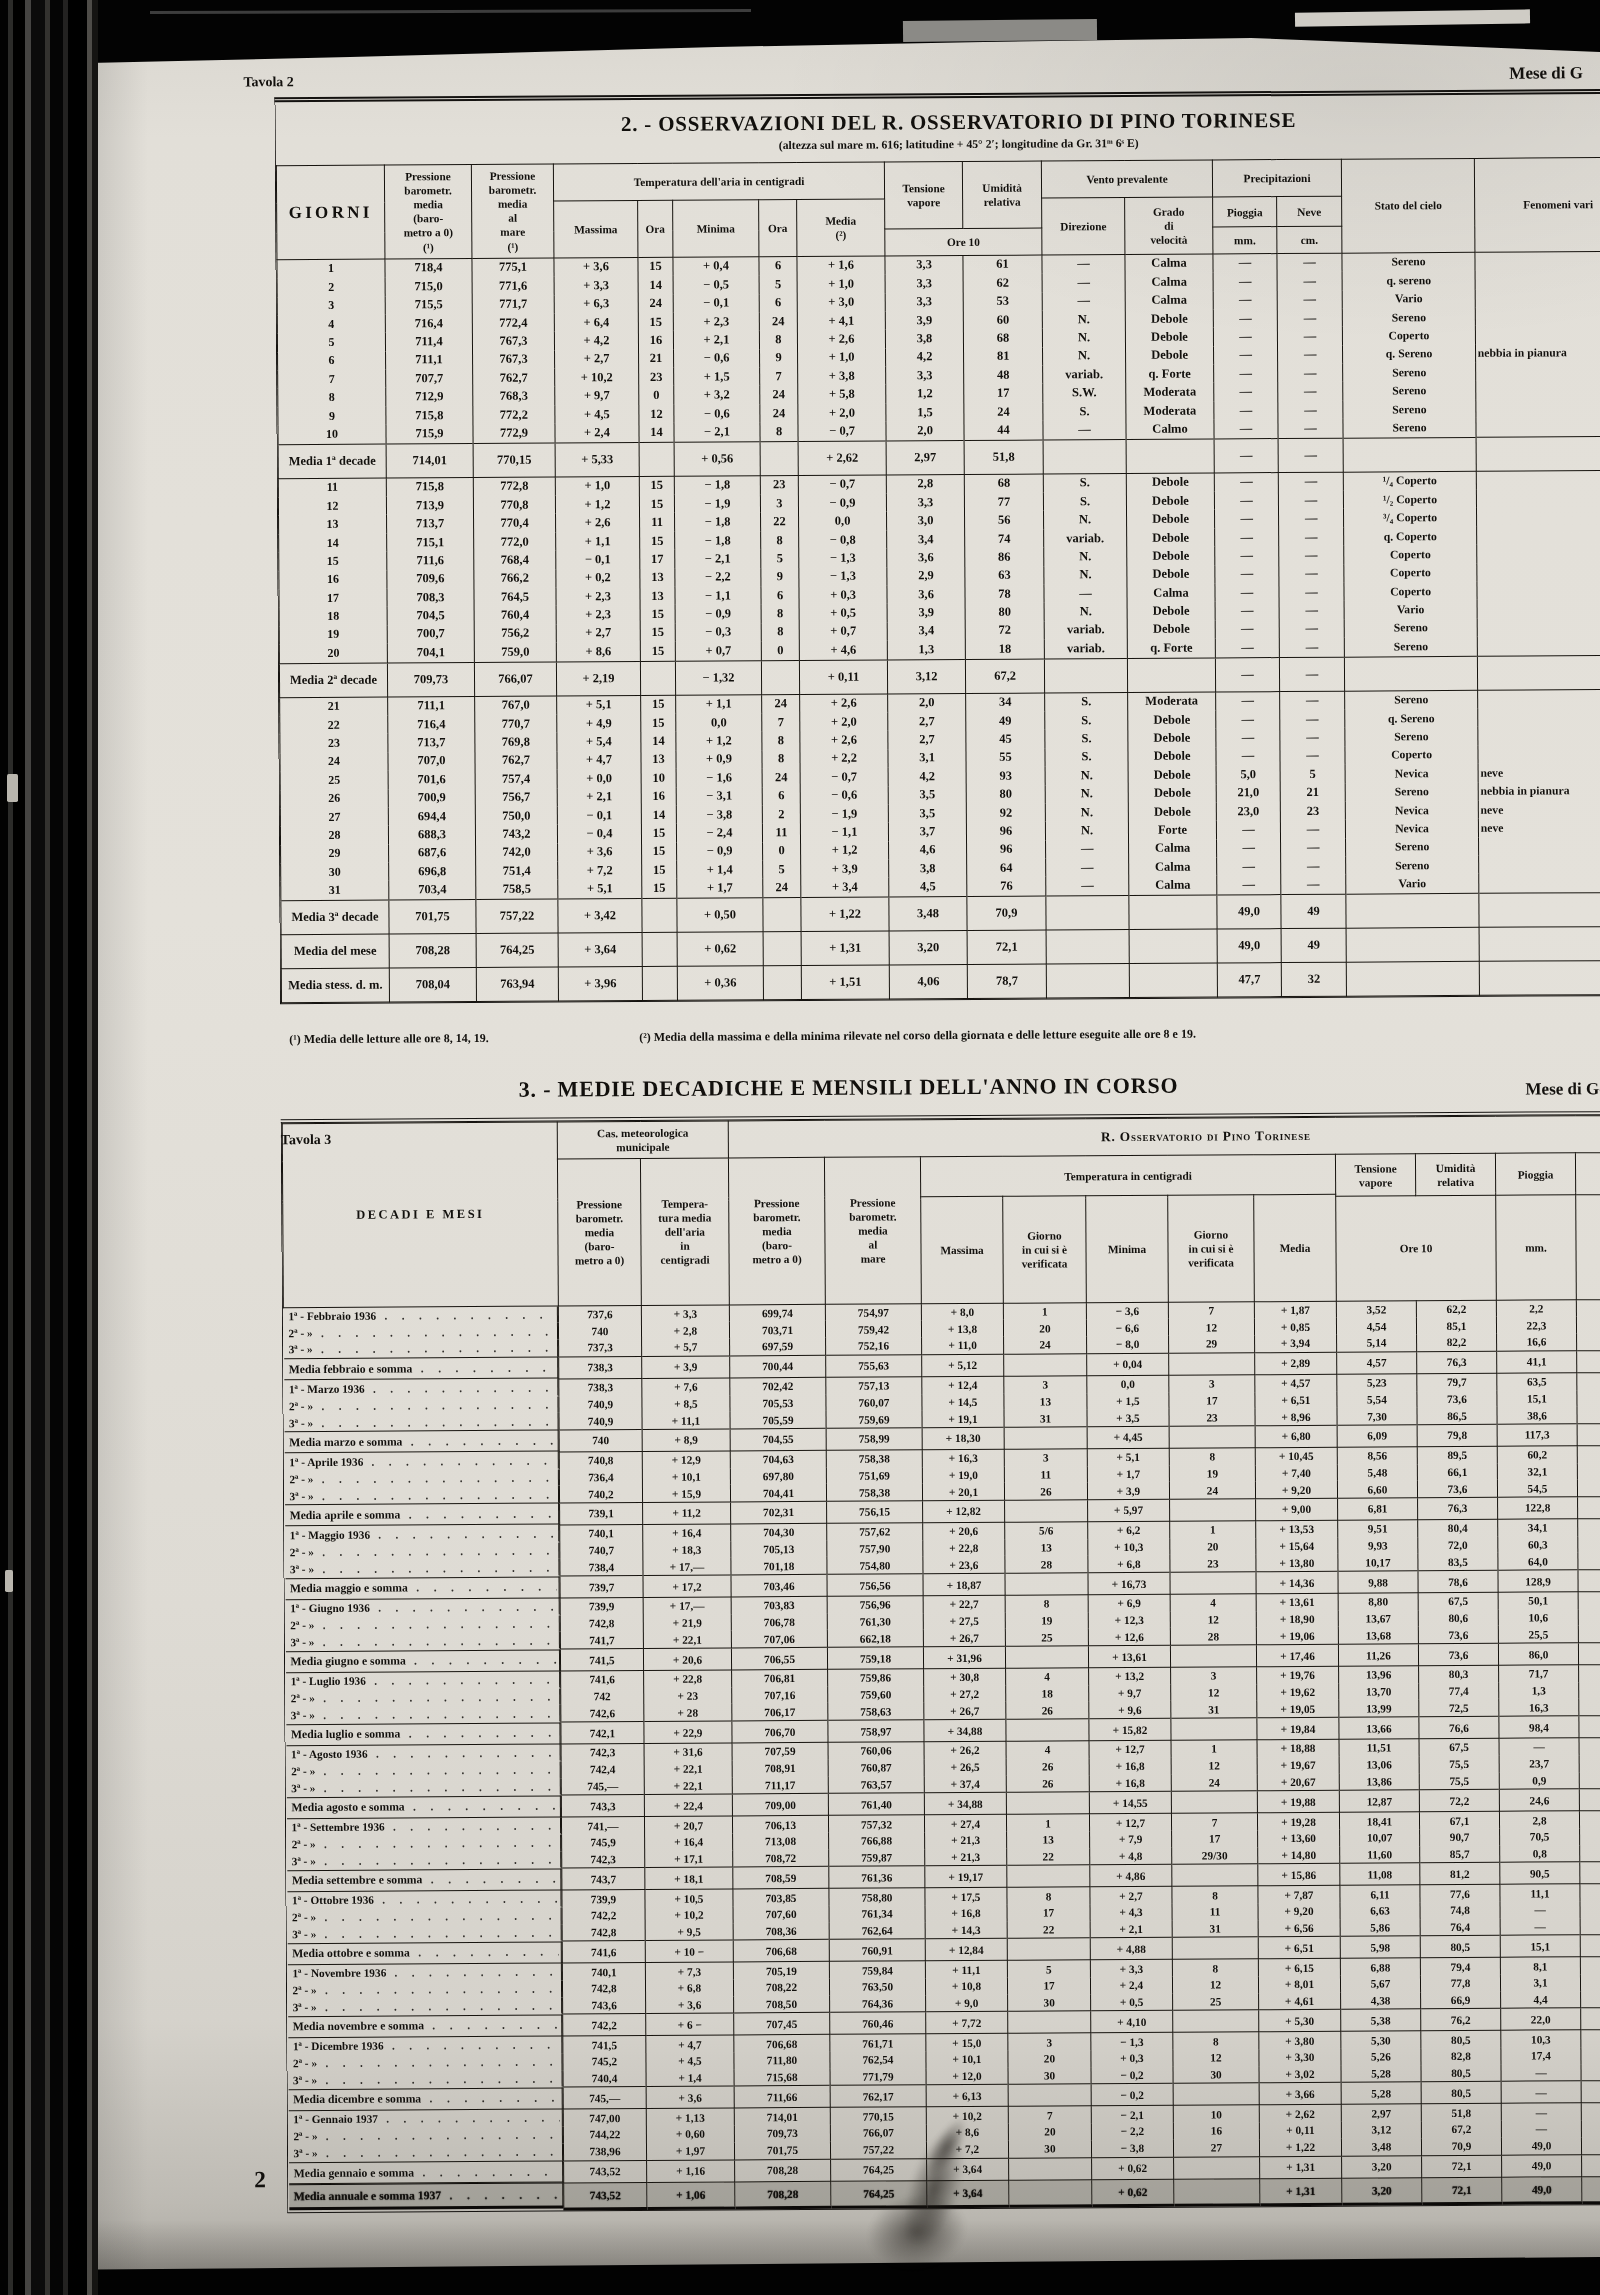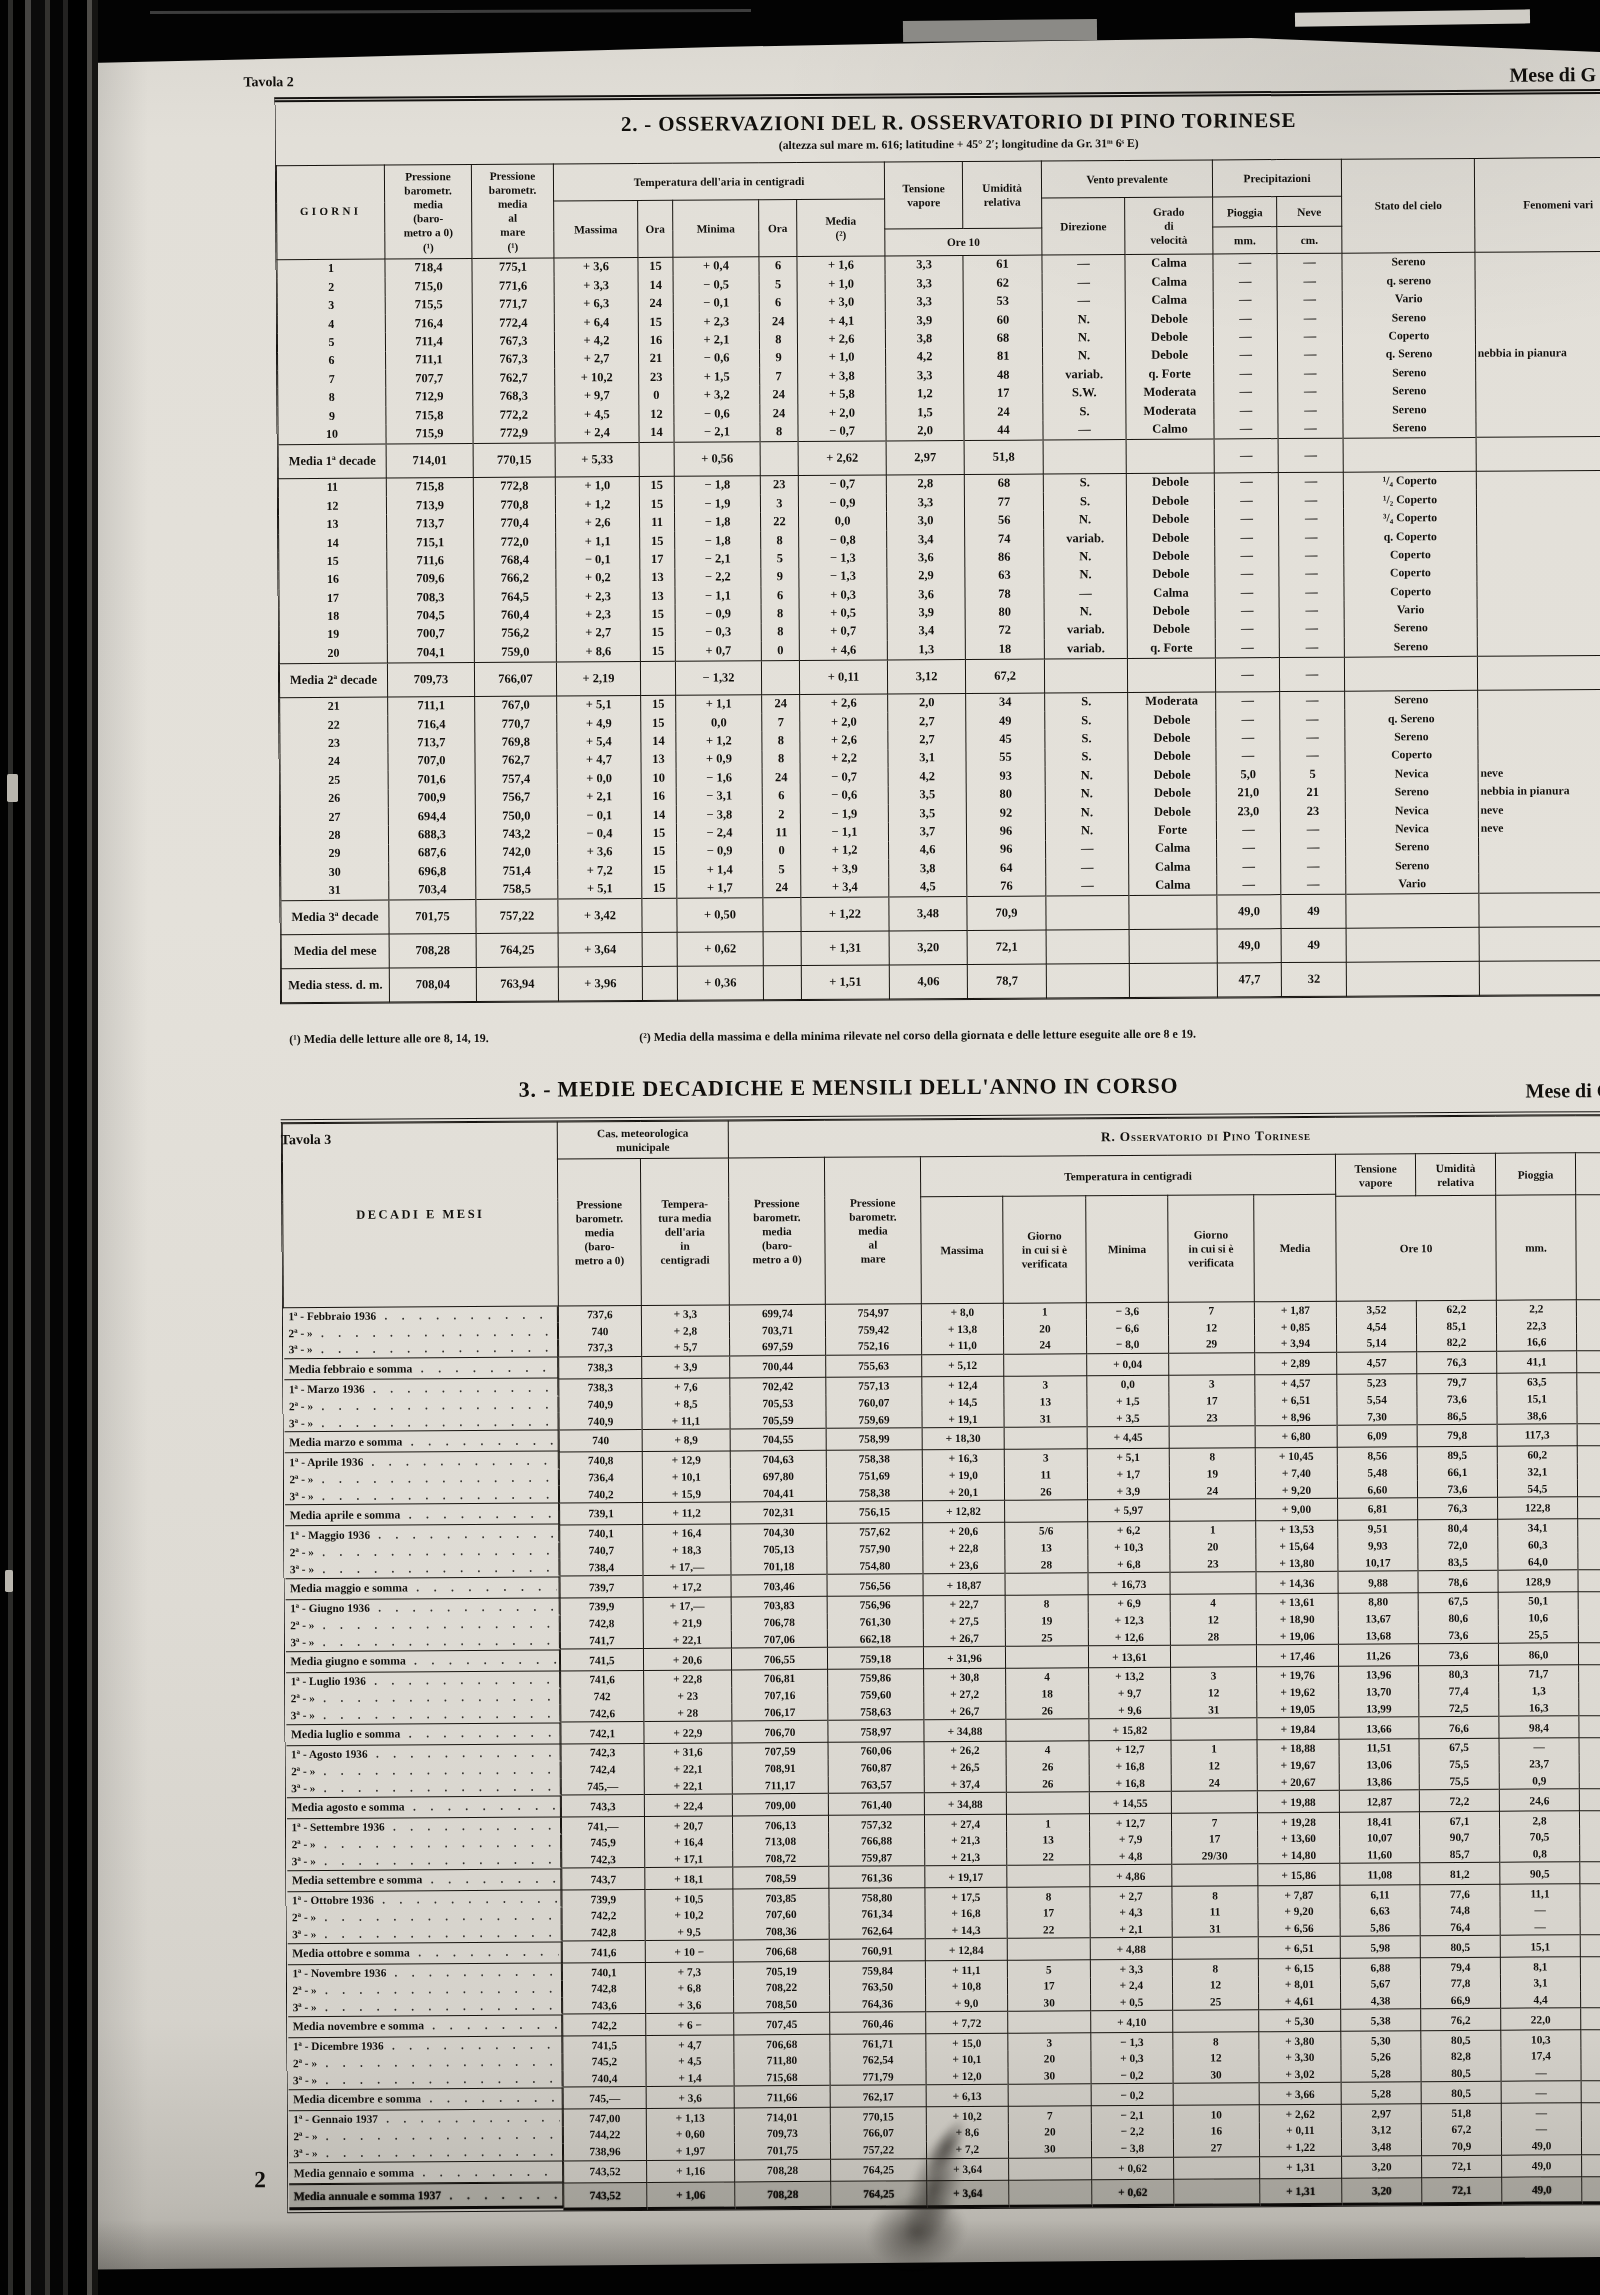--- a/index.html
+++ b/index.html
@@ -22,37 +22,37 @@
   .page{position:absolute;left:98px;top:0;width:1502px;height:2295px;overflow:hidden;z-index:3;
     background:linear-gradient(180deg,#d9d6cf 0%,#e2dfd8 6%,#e4e1da 40%,#dedbd4 70%,#d5d2cb 88%,#bdbab3 96%,#a5a29b 100%);}
   .page::before{content:"";position:absolute;inset:0;
     background:linear-gradient(90deg,rgba(0,0,0,.10) 0,rgba(0,0,0,0) 50px),
                radial-gradient(1001px 417px at 85% 4%,rgba(0,0,0,.07),rgba(0,0,0,0) 60%);}
   .page::after{content:"";position:absolute;left:0;bottom:0;width:100%;height:75px;
     background:linear-gradient(180deg,rgba(0,0,0,0),rgba(20,18,15,.38));}
   .content{position:absolute;inset:0;transform:rotate(-0.35deg);transform-origin:50px 1168px;color:#12100d;}
 
   .small-label{position:absolute;font-weight:700;font-size:14px;}
-  .mese{position:absolute;font-weight:700;font-size:20px;white-space:nowrap;}
+  .mese{position:absolute;font-weight:700;font-size:17px;white-space:nowrap;}
 
   
   .frame{position:absolute;border:1.7px solid #141210;border-right:none;background:transparent;}
   .frame.t2f{border-top:5px double #141210;}
   .frame.t3f{border-top:4.2px double #141210;}
   .ttl{ text-align:center;font-weight:700;}
   .t2title{font-size:21px;letter-spacing:0.8px;padding-top:11.7px;}
   .t2sub{font-size:11.7px;padding-top:3.3px;padding-bottom:10px;}
   .t3head{position:absolute;width:100%;text-align:center;font-weight:700;font-size:22px;letter-spacing:0.8px;}
 
   table{border-collapse:collapse;table-layout:fixed;}
   th,td{overflow:hidden;}
   thead th{border:1.3px solid #17140f;font-weight:700;font-size:11.3px;line-height:1.25;
     white-space:pre-line;text-align:center;vertical-align:middle;padding:1.7px 0.8px;}
   thead tr.hr1 th{height:33px;}
-  .gi{letter-spacing:3.3px;font-size:11px;}
+  .gi{letter-spacing:3.3px;font-size:17px;}
   .smallcaps{font-variant:small-caps;font-size:13.3px;letter-spacing:0.8px;}
   tbody td{border-left:1.3px solid #17140f;border-right:1.3px solid #17140f;border-top:none;border-bottom:none;
     font-weight:700;text-align:center;vertical-align:middle;padding:0 1.7px;white-space:nowrap;}
   tbody tr.r-m td{border-top:1.5px solid #17140f;border-bottom:1.5px solid #17140f;}
   .t2 tbody td{font-size:12.5px;height:18.4px;}
   .t2 tbody tr.r-m td{height:33px;font-size:12.5px;}
   .t2 tbody td:first-child{font-size:12px;}
   .t2 tbody td:nth-child(15){font-size:11.7px;}
   .t2 tbody td:nth-child(16){text-align:left;font-size:11.7px;}
   .t3 tbody td{font-size:11.3px;height:16.7px;}

